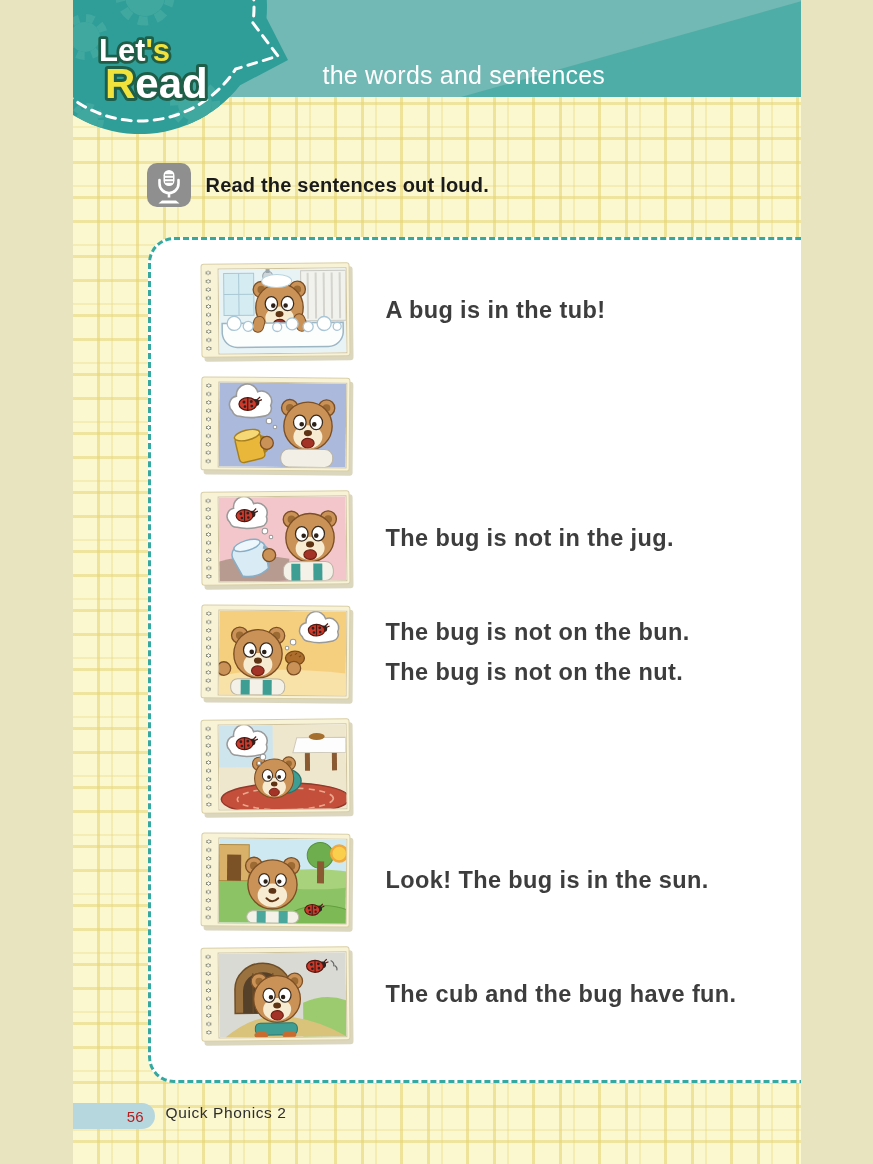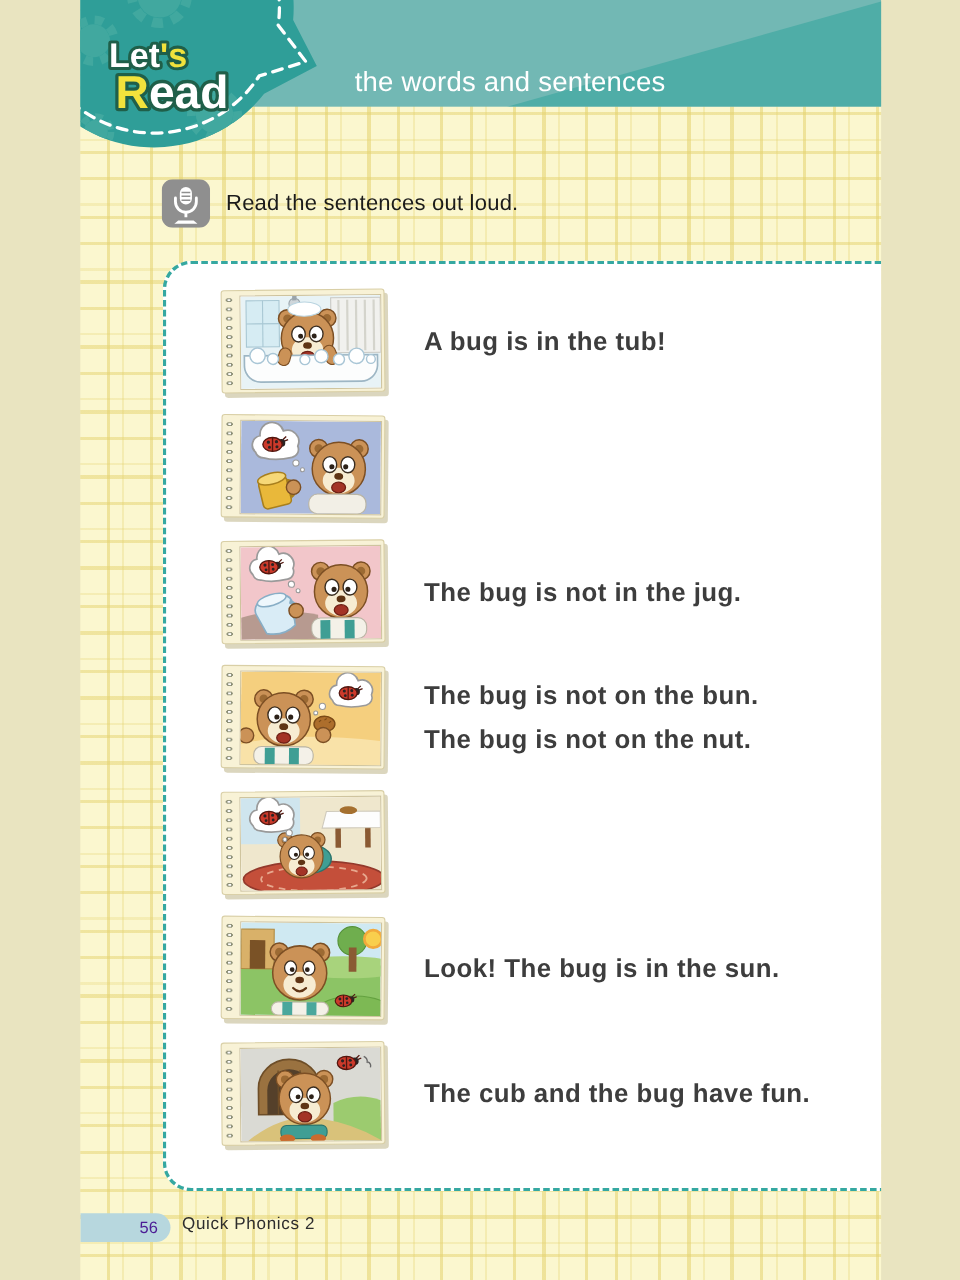--- a/index.html
+++ b/index.html
@@ -13,39 +13,39 @@
   
   .header{position:absolute;top:0;left:0;width:873px;height:97px;background:#72b8b4;}
   .header .poly-dark{position:absolute;inset:0;background:#4fada7;
     clip-path:polygon(44.5% 100%, 84% 0%, 93.5% 100%);}
   .header .poly-light{position:absolute;inset:0;background:#7cbcb9;
     clip-path:polygon(84% 0%, 100% 0%, 100% 78%);}
   .badge-svg{position:absolute;left:-28px;top:-18px;z-index:3;}
   .subtitle{position:absolute;left:250px;top:61px;z-index:2;color:#ffffff;font-size:25px;letter-spacing:.2px;}
   
   .instruction{position:absolute;left:74px;top:163px;display:flex;align-items:center;gap:15px;}
-  .instruction .txt{font-size:20px;font-weight:normal;color:#1b1b1b;letter-spacing:.2px;}
+  .instruction .txt{font-size:20px;font-weight:bold;color:#1b1b1b;letter-spacing:.2px;}
   
   .panel{position:absolute;left:75px;top:237px;width:718px;height:827px;background:#ffffff;
     border:3px dashed #35a8a1;border-radius:26px;padding-top:13px;box-sizing:content-box;}
   .row{height:114px;display:flex;align-items:center;padding-left:50px;font-weight:bold;}
   .sentences{margin-left:36px;}
   .sentence{font-size:23.5px;color:#3d3d3d;letter-spacing:.4px;line-height:40px;}
   
   .notebook{position:relative;width:149px;height:94px;background:#f8f2d6;border:1px solid #d9cfa6;
     border-radius:3px;box-shadow:3px 4px 0 rgba(176,165,110,.45);box-sizing:border-box;}
   .rings{position:absolute;left:1px;top:4px;bottom:4px;width:11px;
     background-image:radial-gradient(ellipse 4px 2.6px at 50% 50%, #fdfdfd 0 40%, #8c8f77 41% 72%, transparent 73%);
     background-size:11px 8.4px;background-repeat:repeat-y;}
   .scene{position:absolute;left:16px;top:4px;display:block;border:1px solid #cfc49e;background:#fff;}
   .tilt-a{transform:rotate(-.6deg);} .tilt-b{transform:rotate(.5deg);}
   
   .page-pill{position:absolute;left:0;top:1103px;width:82px;height:26px;background:#b7d7de;
     border-radius:0 13px 13px 0;display:flex;align-items:center;justify-content:flex-end;padding-right:11px;box-sizing:border-box;}
-  .page-pill span{font-size:15px;color:#4c1d95;}
+  .page-pill span{font-size:15px;color:#b91c1c;}
   .book-title{position:absolute;left:93px;top:1104px;font-size:15.5px;color:#2d2d2d;letter-spacing:.6px;font-weight:500;}
 </style>
 </head>
 <body>
 
 <svg width="0" height="0" style="position:absolute" aria-hidden="true">
   <defs>
     <symbol id="bug" viewBox="0 0 20 14" overflow="visible">
       <line x1="16" y1="4.6" x2="18.4" y2="2.2" stroke="#53170f" stroke-width="1"></line>
       <line x1="17" y1="5.6" x2="19.8" y2="4.4" stroke="#53170f" stroke-width="1"></line>

